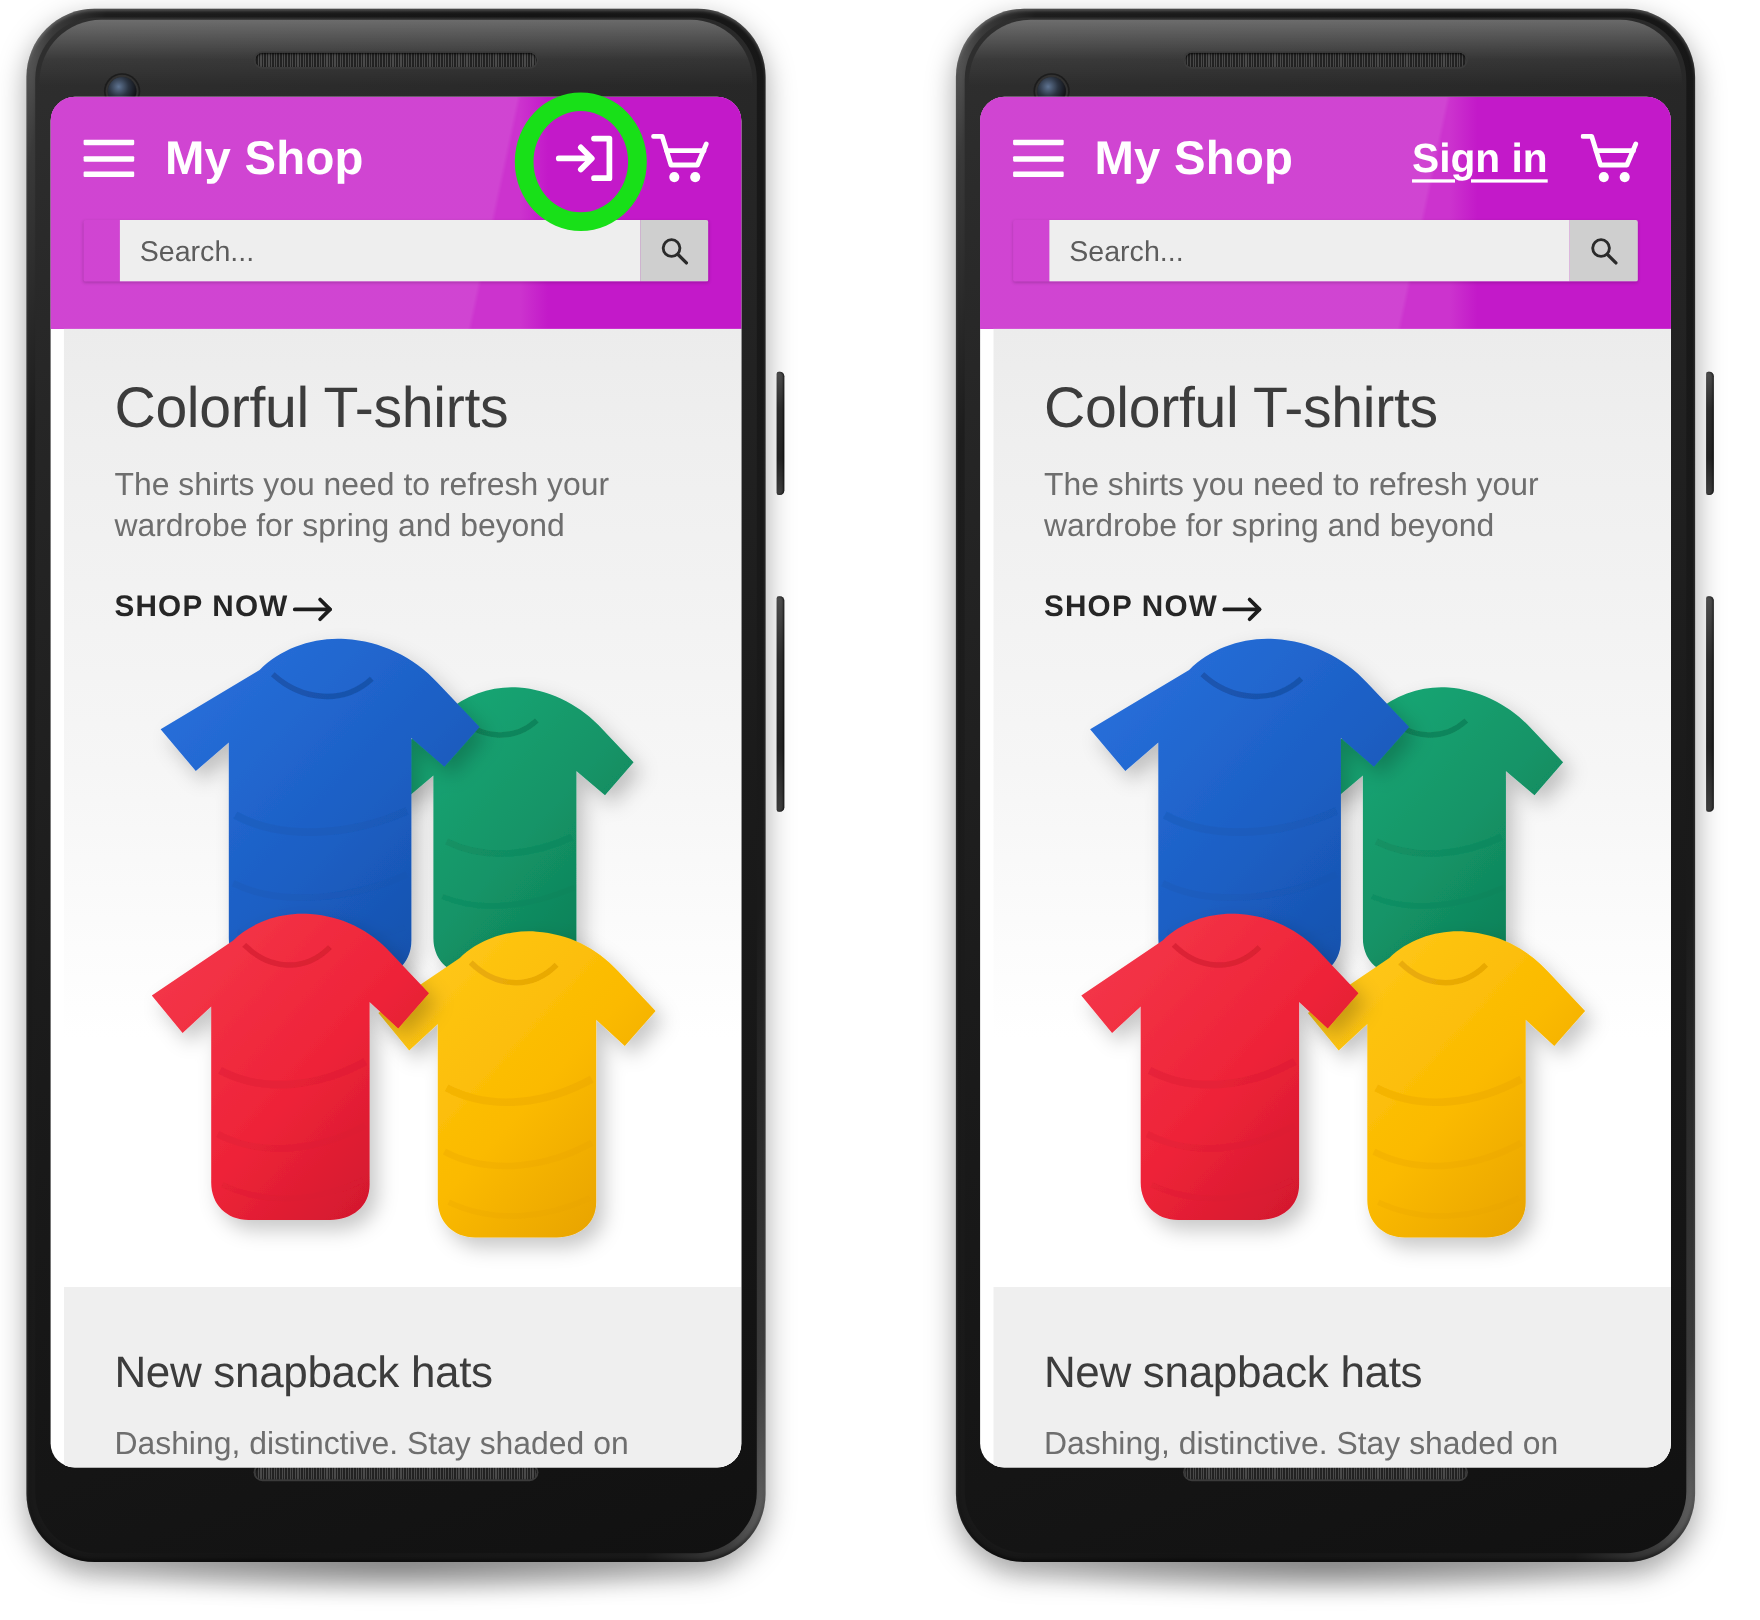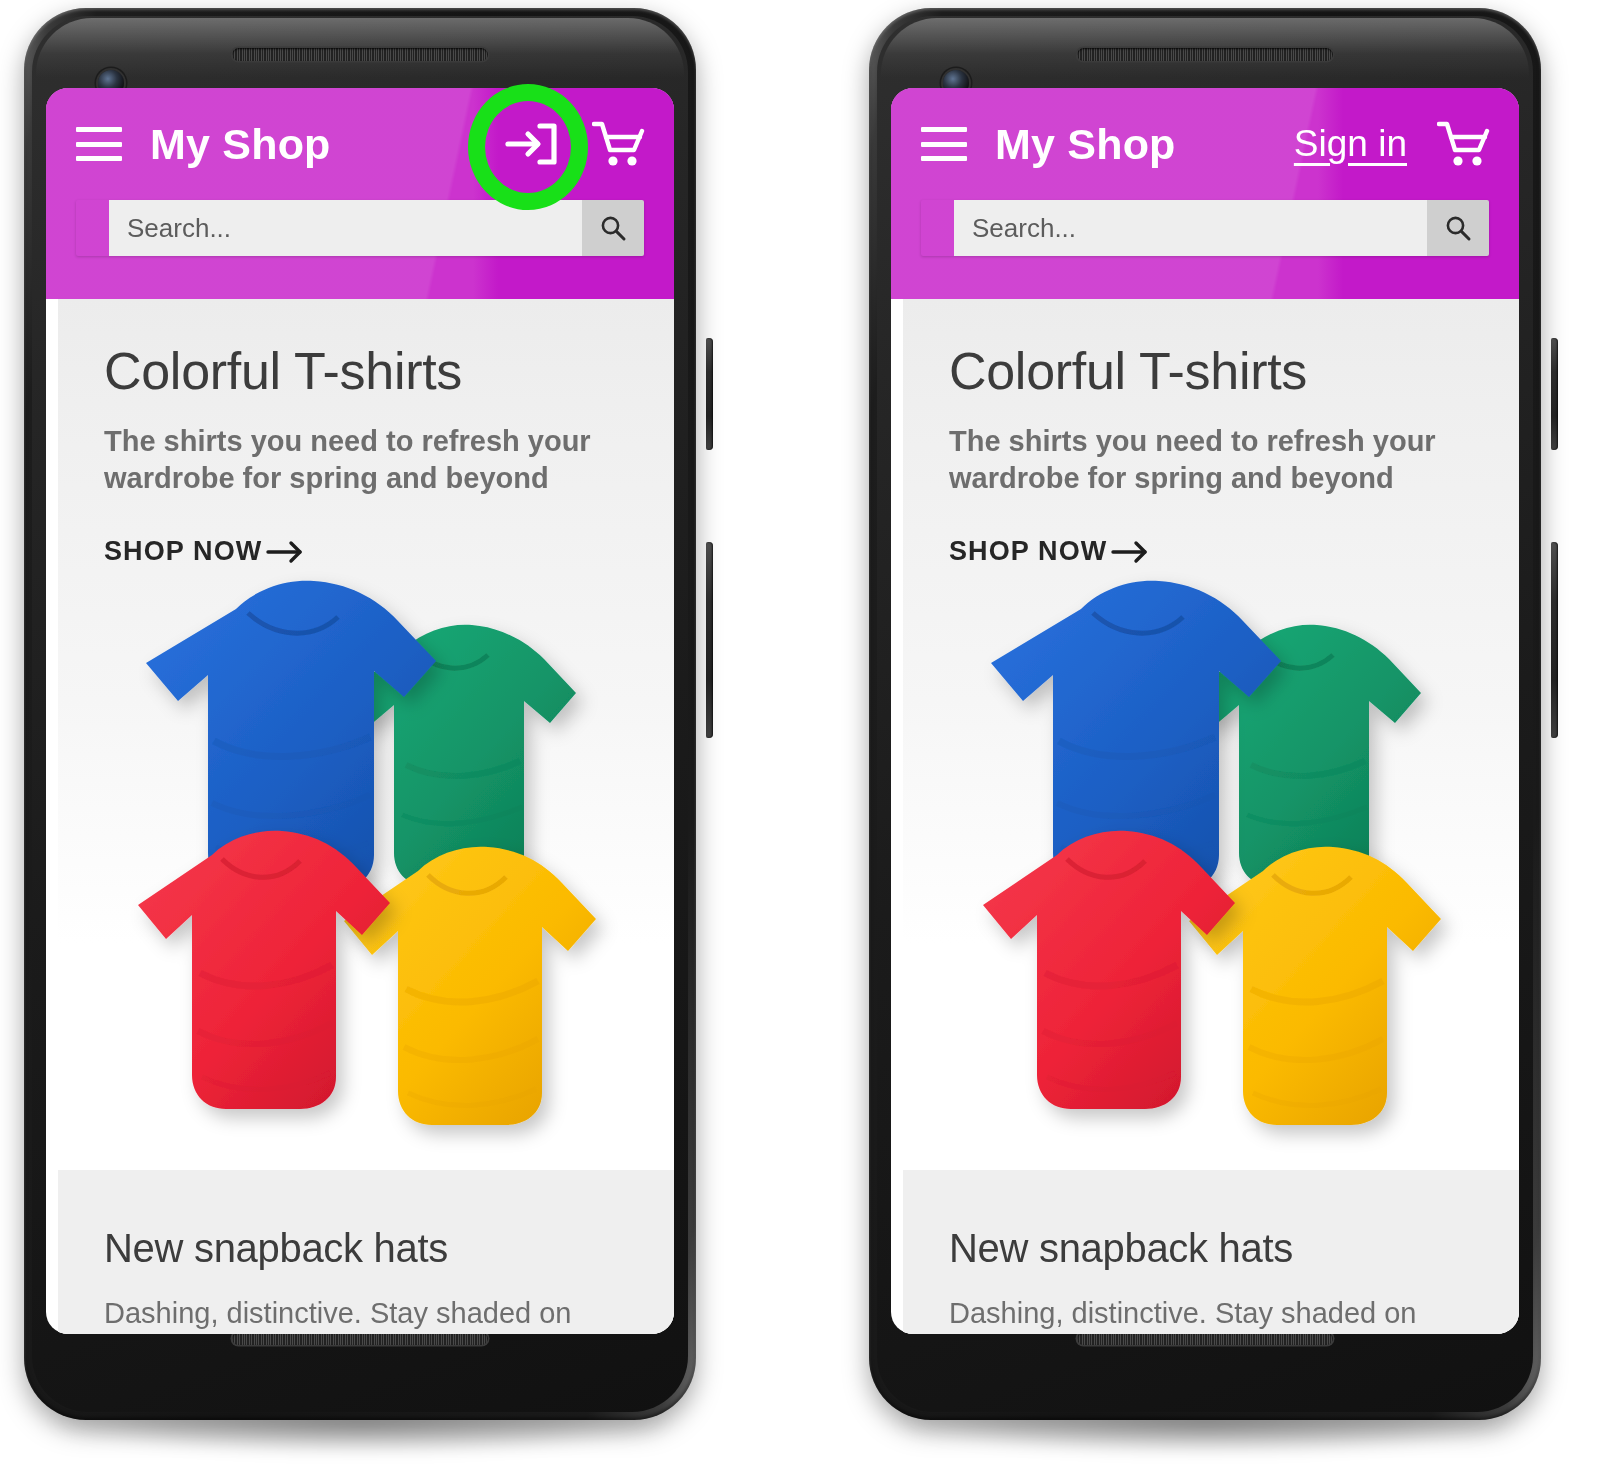--- a/index.html
+++ b/index.html
@@ -178,21 +178,21 @@
     width: 54px; height: 46px;
     flex: 0 0 auto;
     margin-right: 34px;
   }
   .login-icon svg { display: block; }
 
   .signin-link {
     position: relative;
     color: #ffffff;
     font-size: 37px;
-    font-weight: 400;
+    font-weight: 700;
     text-decoration: underline;
     text-underline-offset: 7px;
     text-decoration-thickness: 3px;
     white-space: nowrap;
     margin-right: 30px;
   }
 
   .cart-icon {
     width: 56px; height: 50px;
     flex: 0 0 auto;
@@ -249,27 +249,27 @@
     font-size: 52px;
     font-weight: 400;
     color: #3C3C3C;
     letter-spacing: -0.3px;
   }
   .hero-sub {
     margin: 22px 46px 0 46px;
     font-size: 29px;
     line-height: 1.26;
     color: #6E6E6E;
-    font-weight: 700;
+    font-weight: 400;
     max-width: 540px;
   }
   .hero-cta {
     margin: 40px 0 0 46px;
     display: inline-flex;
-    align-items: center;
+    align-items: flex-end;
     gap: 4px;
     cursor: pointer;
   }
   .hero-cta-label {
     font-size: 27px;
     font-weight: 700;
     color: #262626;
     letter-spacing: 1.1px;
   }
   .hero-cta-arrow svg { display: block; }

